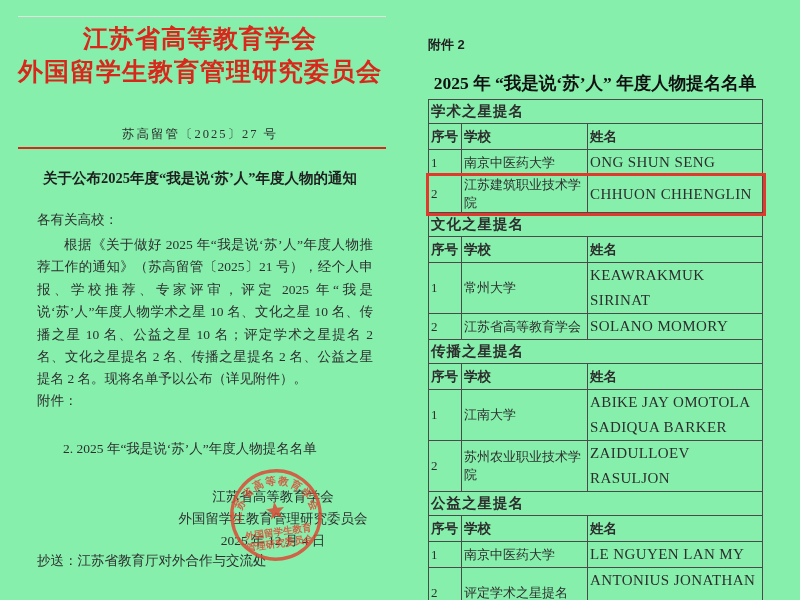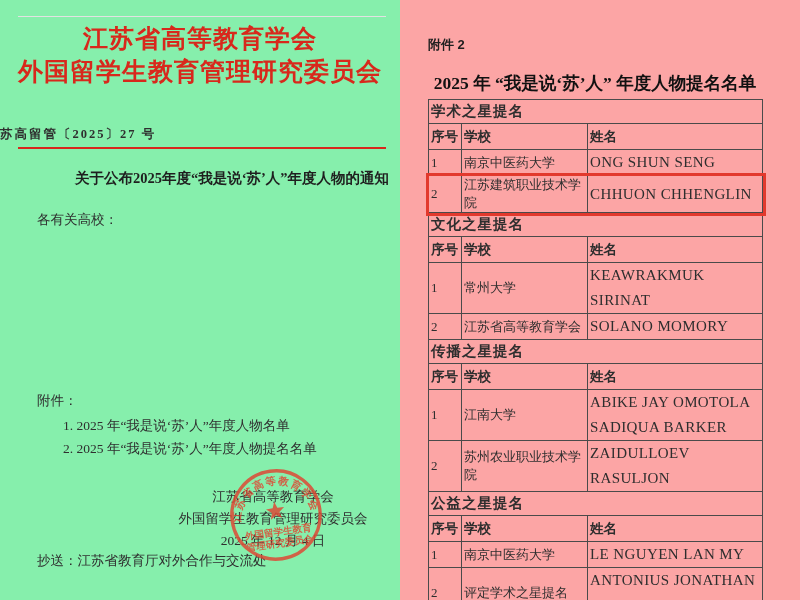--- a/index.html
+++ b/index.html
@@ -8,39 +8,39 @@
     font-family:"Liberation Serif","DejaVu Serif",serif;
     color:#3a3a3a;overflow:hidden;
   }
   .abs{position:absolute;}
 
   
   .left-page{left:0;top:0;width:400px;height:600px;background:#86efac;}
   .top-rule{left:18px;top:16px;width:368px;height:1px;background:#e2e2e2;}
   .org-title{left:0;top:22px;width:400px;text-align:center;
     font-weight:bold;font-size:25px;line-height:33px;color:#d8281c;letter-spacing:1px;}
-  .doc-number{left:0;top:126px;width:400px;text-align:left;
-    font-size:12.5px;color:#2f2f2f;letter-spacing:2px;font-weight:bold;}
+  .doc-number{left:0;top:126px;width:400px;text-align:center;
+    font-size:12.5px;color:#2f2f2f;letter-spacing:2px;}
   .red-rule{left:18px;top:147px;width:368px;height:2px;background:#d8281c;}
   .notice-title{left:0;top:169px;width:400px;text-align:center;
-    font-weight:bold;font-size:14.5px;color:#1f1f1f;padding-left:32px;}
+    font-weight:bold;font-size:14.5px;color:#1f1f1f;}
   .salutation{left:37px;top:211px;font-size:13.5px;color:#2f2f2f;}
   .body-par{left:37px;top:234px;width:336px;font-size:13.5px;line-height:22.4px;
     text-align:justify;text-indent:2em;color:#2f2f2f;}
   .att-label{left:37px;top:392px;font-size:13.5px;color:#2f2f2f;}
   .att-item-1{left:63px;top:417px;font-size:13.5px;color:#2f2f2f;}
   .att-item-2{left:63px;top:440px;font-size:13.5px;color:#2f2f2f;}
   .sig-block{left:160px;top:486px;width:226px;text-align:center;
     font-size:13.5px;line-height:22px;color:#2f2f2f;}
   .cc-line{left:37px;top:552px;font-size:13.5px;color:#2f2f2f;}
   .seal{left:228px;top:467px;width:96px;height:96px;opacity:.85;
     transform:rotate(-8deg);pointer-events:none;}
 
   
-  .right-page{left:400px;top:0;width:400px;height:600px;background:#fca5a5;}
+  .right-page{left:400px;top:0;width:400px;height:600px;background:#86efac;}
   .annex-label{left:28px;top:36px;font-size:13px;font-weight:bold;color:#1f1f1f;
     font-family:"Liberation Sans","DejaVu Sans",sans-serif;}
   .annex-title{left:14px;top:71px;width:362px;text-align:center;
     font-weight:bold;font-size:17.5px;color:#111;}
   .annex-table{left:28px;top:99px;width:334px;border-collapse:collapse;
     table-layout:fixed;color:#2e2e2e;}
   .annex-table td,.annex-table th{border:1px solid #4a4a4a;text-align:left;
     padding:0 2px;overflow:hidden;}
   .sec-header td{font-weight:bold;font-size:14.5px;height:23px;
     font-family:"Liberation Sans","DejaVu Sans",sans-serif;letter-spacing:1px;}
@@ -63,23 +63,23 @@
   <div class="abs org-title">
     <div>江苏省高等教育学会</div>
     <div>外国留学生教育管理研究委员会</div>
   </div>
 
   <div class="abs doc-number">苏高留管〔2025〕27 号</div>
   <div class="abs red-rule"></div>
 
   <div class="abs notice-title">关于公布2025年度“我是说‘苏’人”年度人物的通知</div>
   <div class="abs salutation">各有关高校：</div>
+  <div class="abs body-par">根据《关于做好 2025 年“我是说‘苏’人”年度人物推荐工作的通知》（苏高留管〔2025〕21 号），经个人申报、学校推荐、专家评审，评定 2025 年“我是说‘苏’人”年度人物学术之星 10 名、文化之星 10 名、传播之星 10 名、公益之星 10 名；评定学术之星提名 2 名、文化之星提名 2 名、传播之星提名 2 名、公益之星提名 2 名。现将名单予以公布（详见附件）。</div>
 
   <div class="abs att-label">附件：</div>
-  <div class="abs att-item-1">1. 2025 年“我是说‘苏’人”年度人物名单</div>
   <div class="abs att-item-2">2. 2025 年“我是说‘苏’人”年度人物提名名单</div>
 
   <div class="abs sig-block">
     <div>江苏省高等教育学会</div>
     <div>外国留学生教育管理研究委员会</div>
     <div>2025 年 12 月 4 日</div>
   </div>
 
   <div class="abs cc-line">抄送：江苏省教育厅对外合作与交流处</div>
 

